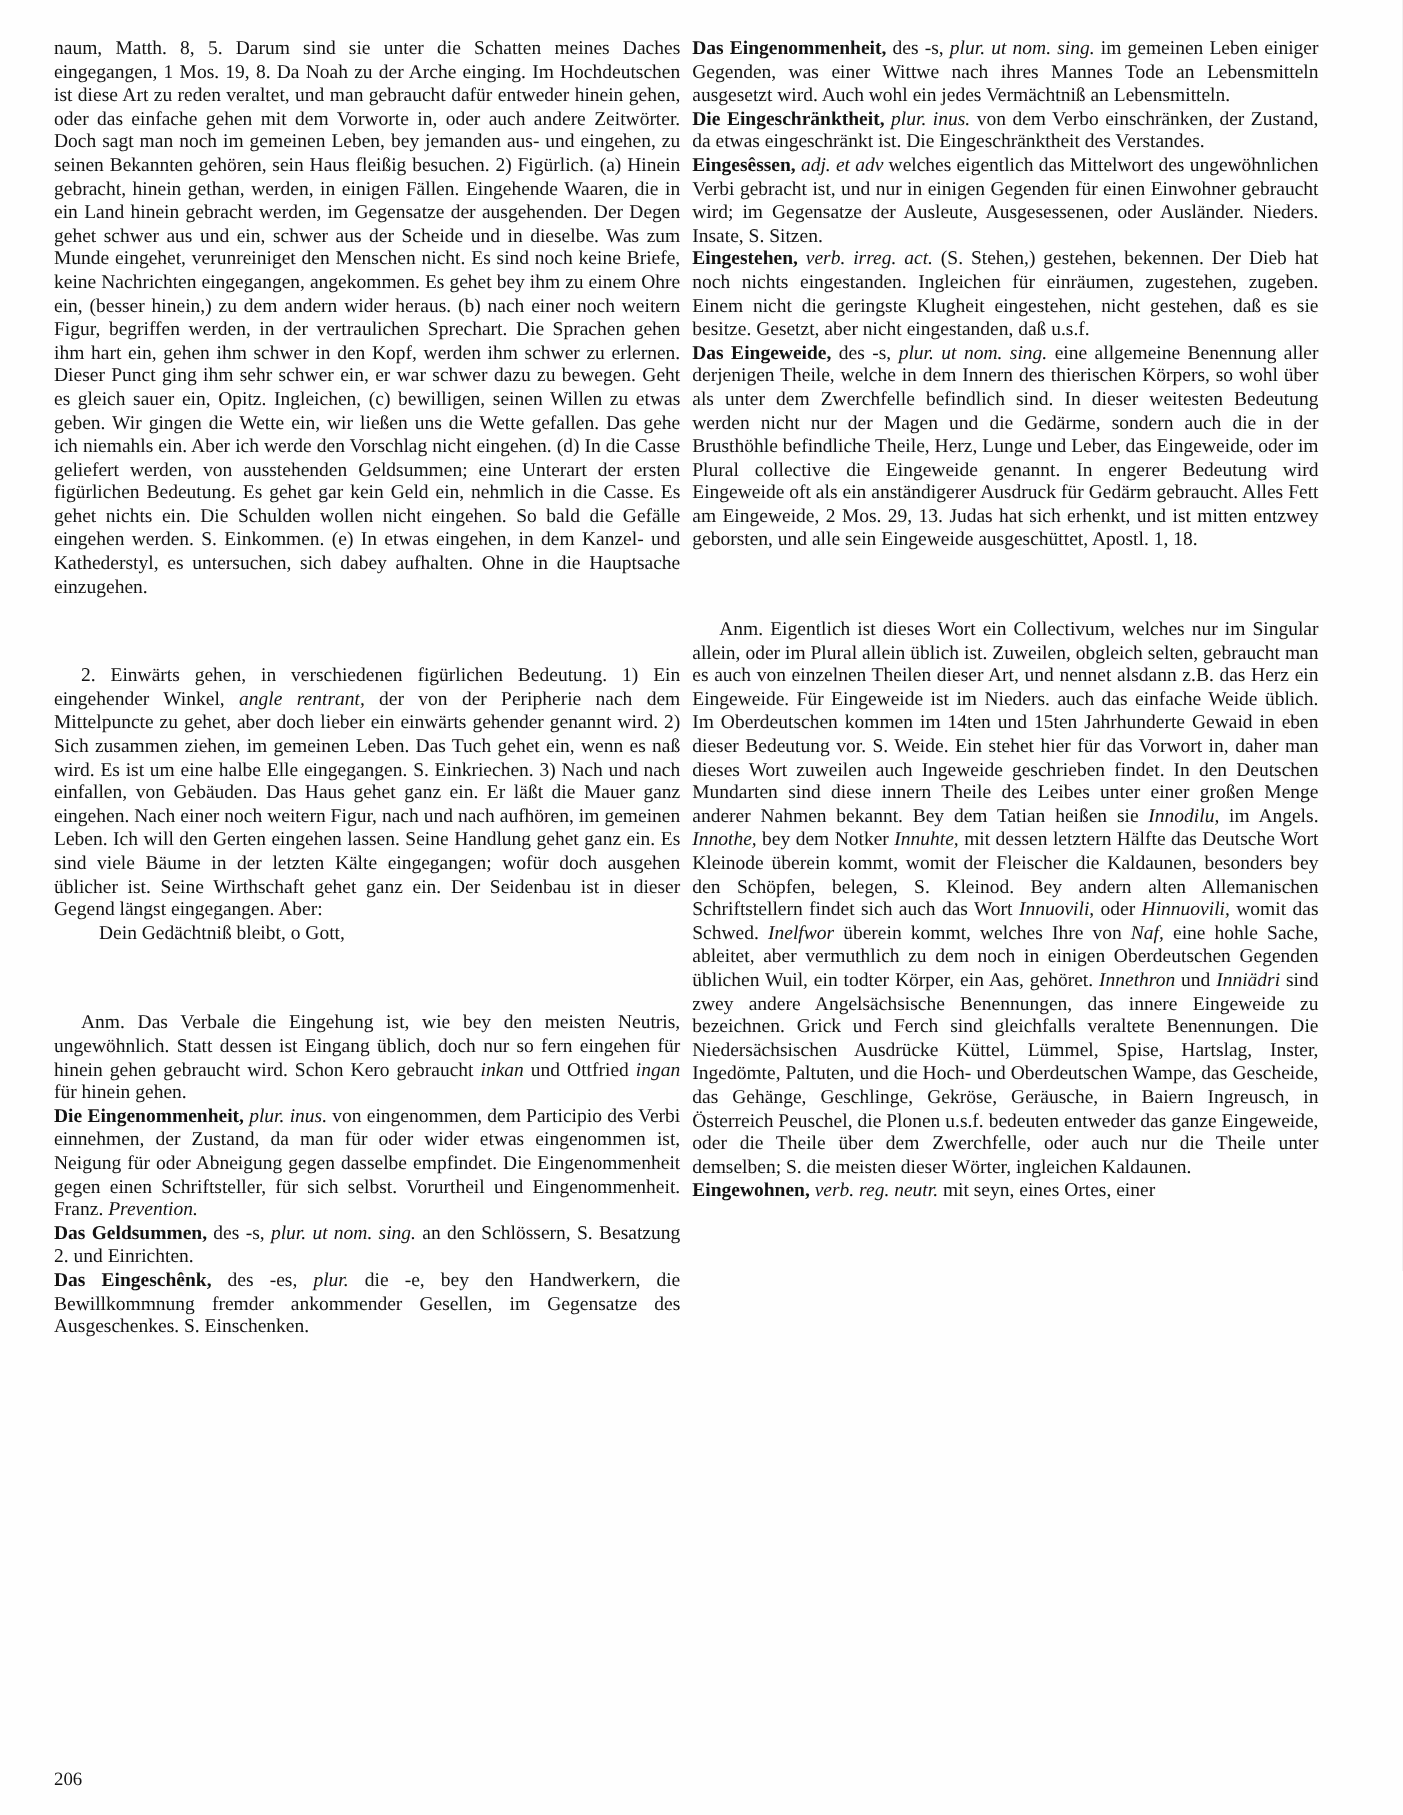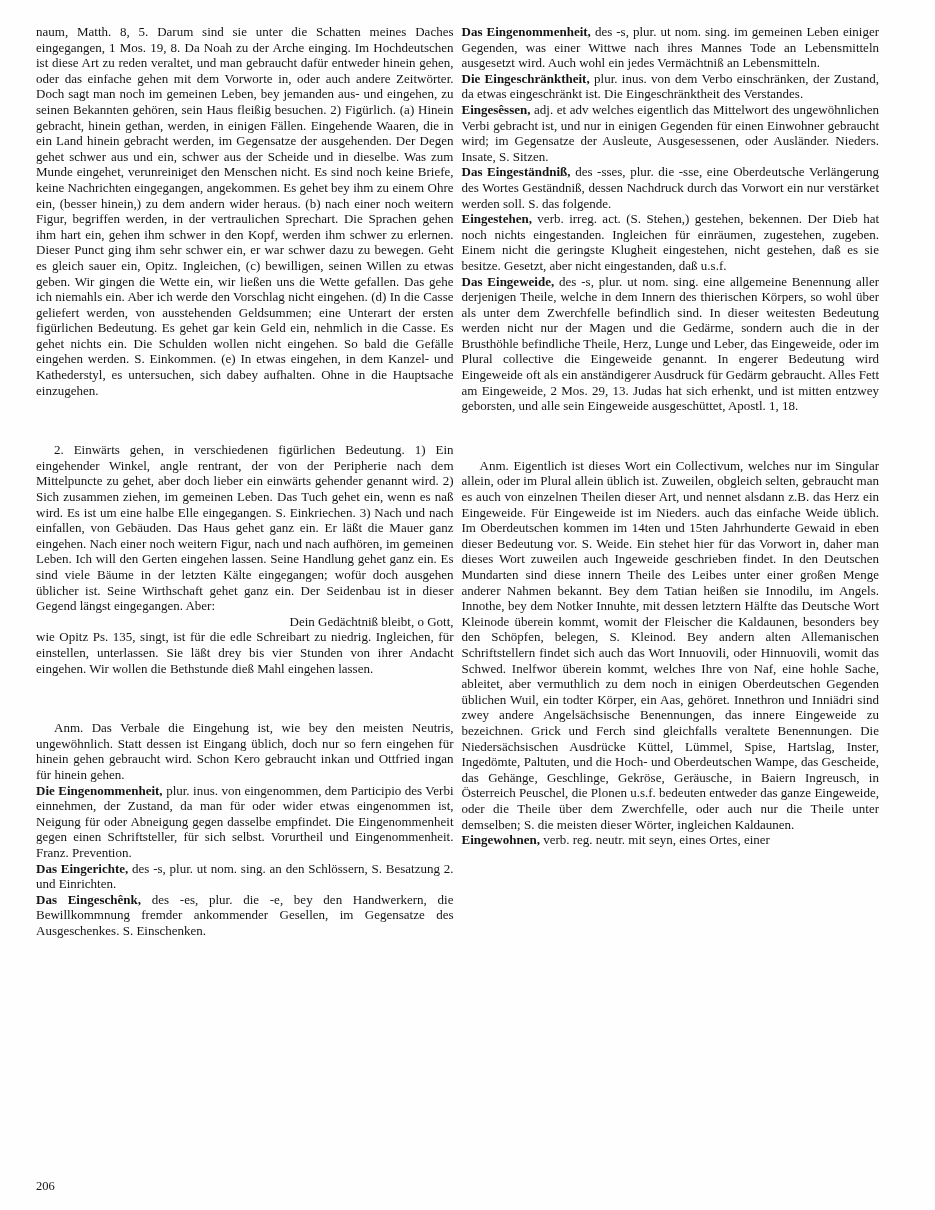--- a/index.html
+++ b/index.html
@@ -32,52 +32,50 @@
     margin: 0;
     text-indent: 0;
   }
   .para.indent {
     text-indent: 18px;
     margin-top: 44px;
   }
   .para.verse {
     text-indent: 0;
     padding-left: 30px;
-    text-align: right;
+    text-align: left;
   }
   .b { font-weight: bold; }
-  .i { }
+  .i { font-style: italic; }
   .page-number {
     position: absolute;
     left: 36px;
     bottom: 16px;
     font-size: 12.5px;
     margin-top: 44px;
   }
 </style>
 </head>
 <body>
 
 <div class="page">
   <div class="columns">
     <div class="column">
         <p class="para"><span>naum, Matth. 8, 5. Darum sind sie unter die Schatten meines Daches eingegangen, 1 Mos. 19, 8. Da Noah zu der Arche einging. Im Hochdeutschen ist diese Art zu reden veraltet, und man gebraucht dafür entweder hinein gehen, oder das einfache gehen mit dem Vorworte in, oder auch andere Zeitwörter. Doch sagt man noch im gemeinen Leben, bey jemanden aus- und eingehen, zu seinen Bekannten gehören, sein Haus fleißig besuchen. 2) Figürlich. (a) Hinein gebracht, hinein gethan, werden, in einigen Fällen. Eingehende Waaren, die in ein Land hinein gebracht werden, im Gegensatze der ausgehenden. Der Degen gehet schwer aus und ein, schwer aus der Scheide und in dieselbe. Was zum Munde eingehet, verunreiniget den Menschen nicht. Es sind noch keine Briefe, keine Nachrichten eingegangen, angekommen. Es gehet bey ihm zu einem Ohre ein, (besser hinein,) zu dem andern wider heraus. (b) nach einer noch weitern Figur, begriffen werden, in der vertraulichen Sprechart. Die Sprachen gehen ihm hart ein, gehen ihm schwer in den Kopf, werden ihm schwer zu erlernen. Dieser Punct ging ihm sehr schwer ein, er war schwer dazu zu bewegen. Geht es gleich sauer ein, Opitz. Ingleichen, (c) bewilligen, seinen Willen zu etwas geben. Wir gingen die Wette ein, wir ließen uns die Wette gefallen. Das gehe ich niemahls ein. Aber ich werde den Vorschlag nicht eingehen. (d) In die Casse geliefert werden, von ausstehenden Geldsummen; eine Unterart der ersten figürlichen Bedeutung. Es gehet gar kein Geld ein, nehmlich in die Casse. Es gehet nichts ein. Die Schulden wollen nicht eingehen. So bald die Gefälle eingehen werden. S. Einkommen. (e) In etwas eingehen, in dem Kanzel- und Kathederstyl, es untersuchen, sich dabey aufhalten. Ohne in die Hauptsache einzugehen.</span></p>
         <p class="para indent"><span>2. Einwärts gehen, in verschiedenen figürlichen Bedeutung. 1) Ein eingehender Winkel, </span><span class="i">angle rentrant,</span><span> der von der Peripherie nach dem Mittelpuncte zu gehet, aber doch lieber ein einwärts gehender genannt wird. 2) Sich zusammen ziehen, im gemeinen Leben. Das Tuch gehet ein, wenn es naß wird. Es ist um eine halbe Elle eingegangen. S. Einkriechen. 3) Nach und nach einfallen, von Gebäuden. Das Haus gehet ganz ein. Er läßt die Mauer ganz eingehen. Nach einer noch weitern Figur, nach und nach aufhören, im gemeinen Leben. Ich will den Gerten eingehen lassen. Seine Handlung gehet ganz ein. Es sind viele Bäume in der letzten Kälte eingegangen; wofür doch ausgehen üblicher ist. Seine Wirthschaft gehet ganz ein. Der Seidenbau ist in dieser Gegend längst eingegangen. Aber:</span></p>
         <p class="para verse"><span>Dein Gedächtniß bleibt, o Gott,</span></p>
-        <p class="para"><span>wie Opitz Ps. 135, singt, ist für die edle Schreibart zu niedrig. Ingleichen, für einstellen, unterlassen. Sie läßt drey bis vier Stunden von ihrer Andacht eingehen. Wir wollen die Bethstunde dieß Mahl eingehen lassen.</span></p>
         <p class="para indent"><span>Anm. Das Verbale die Eingehung ist, wie bey den meisten Neutris, ungewöhnlich. Statt dessen ist Eingang üblich, doch nur so fern eingehen für hinein gehen gebraucht wird. Schon Kero gebraucht </span><span class="i">inkan</span><span> und Ottfried </span><span class="i">ingan</span><span> für hinein gehen.</span></p>
         <p class="para"><span class="b">Die Eingenommenheit,</span><span> </span><span class="i">plur. inus.</span><span> von eingenommen, dem Participio des Verbi einnehmen, der Zustand, da man für oder wider etwas eingenommen ist, Neigung für oder Abneigung gegen dasselbe empfindet. Die Eingenommenheit gegen einen Schriftsteller, für sich selbst. Vorurtheil und Eingenommenheit. Franz. </span><span class="i">Prevention.</span></p>
-        <p class="para"><span class="b">Das Eingerichte,</span><span> des -s, </span><span class="i">plur. ut nom. sing.</span><span> an den Schlössern, S. Besatzung 2. und Einrichten.</span></p>
+        <p class="para"><span class="b">Das Geldsummen,</span><span> des -s, </span><span class="i">plur. ut nom. sing.</span><span> an den Schlössern, S. Besatzung 2. und Einrichten.</span></p>
         <p class="para"><span class="b">Das Eingeschênk,</span><span> des -es, </span><span class="i">plur.</span><span> die -e, bey den Handwerkern, die Bewillkommnung fremder ankommender Gesellen, im Gegensatze des Ausgeschenkes. S. Einschenken.</span></p>
       </div>
     <div class="column">
         <p class="para"><span class="b">Das Eingenommenheit,</span><span> des -s, </span><span class="i">plur. ut nom. sing.</span><span> im gemeinen Leben einiger Gegenden, was einer Wittwe nach ihres Mannes Tode an Lebensmitteln ausgesetzt wird. Auch wohl ein jedes Vermächtniß an Lebensmitteln.</span></p>
         <p class="para"><span class="b">Die Eingeschränktheit,</span><span> </span><span class="i">plur. inus.</span><span> von dem Verbo einschränken, der Zustand, da etwas eingeschränkt ist. Die Eingeschränktheit des Verstandes.</span></p>
         <p class="para"><span class="b">Eingesêssen,</span><span> </span><span class="i">adj. et adv</span><span> welches eigentlich das Mittelwort des ungewöhnlichen Verbi gebracht ist, und nur in einigen Gegenden für einen Einwohner gebraucht wird; im Gegensatze der Ausleute, Ausgesessenen, oder Ausländer. Nieders. Insate, S. Sitzen.</span></p>
-        <p class="para"><span class="b">Das Eingeständniß,</span><span> des -sses, </span><span class="i">plur.</span><span> die -sse, eine Oberdeutsche Verlängerung des Wortes Geständniß, dessen Nachdruck durch das Vorwort ein nur verstärket werden soll. S. das folgende.</span></p>
         <p class="para"><span class="b">Eingestehen,</span><span> </span><span class="i">verb. irreg. act.</span><span> (S. Stehen,) gestehen, bekennen. Der Dieb hat noch nichts eingestanden. Ingleichen für einräumen, zugestehen, zugeben. Einem nicht die geringste Klugheit eingestehen, nicht gestehen, daß es sie besitze. Gesetzt, aber nicht eingestanden, daß u.s.f.</span></p>
         <p class="para"><span class="b">Das Eingeweide,</span><span> des -s, </span><span class="i">plur. ut nom. sing.</span><span> eine allgemeine Benennung aller derjenigen Theile, welche in dem Innern des thierischen Körpers, so wohl über als unter dem Zwerchfelle befindlich sind. In dieser weitesten Bedeutung werden nicht nur der Magen und die Gedärme, sondern auch die in der Brusthöhle befindliche Theile, Herz, Lunge und Leber, das Eingeweide, oder im Plural collective die Eingeweide genannt. In engerer Bedeutung wird Eingeweide oft als ein anständigerer Ausdruck für Gedärm gebraucht. Alles Fett am Eingeweide, 2 Mos. 29, 13. Judas hat sich erhenkt, und ist mitten entzwey geborsten, und alle sein Eingeweide ausgeschüttet, Apostl. 1, 18.</span></p>
         <p class="para indent"><span>Anm. Eigentlich ist dieses Wort ein Collectivum, welches nur im Singular allein, oder im Plural allein üblich ist. Zuweilen, obgleich selten, gebraucht man es auch von einzelnen Theilen dieser Art, und nennet alsdann z.B. das Herz ein Eingeweide. Für Eingeweide ist im Nieders. auch das einfache Weide üblich. Im Oberdeutschen kommen im 14ten und 15ten Jahrhunderte Gewaid in eben dieser Bedeutung vor. S. Weide. Ein stehet hier für das Vorwort in, daher man dieses Wort zuweilen auch Ingeweide geschrieben findet. In den Deutschen Mundarten sind diese innern Theile des Leibes unter einer großen Menge anderer Nahmen bekannt. Bey dem Tatian heißen sie </span><span class="i">Innodilu,</span><span> im Angels. </span><span class="i">Innothe,</span><span> bey dem Notker </span><span class="i">Innuhte,</span><span> mit dessen letztern Hälfte das Deutsche Wort Kleinode überein kommt, womit der Fleischer die Kaldaunen, besonders bey den Schöpfen, belegen, S. Kleinod. Bey andern alten Allemanischen Schriftstellern findet sich auch das Wort </span><span class="i">Innuovili,</span><span> oder </span><span class="i">Hinnuovili,</span><span> womit das Schwed. </span><span class="i">Inelfwor</span><span> überein kommt, welches Ihre von </span><span class="i">Naf,</span><span> eine hohle Sache, ableitet, aber vermuthlich zu dem noch in einigen Oberdeutschen Gegenden üblichen Wuil, ein todter Körper, ein Aas, gehöret. </span><span class="i">Innethron</span><span> und </span><span class="i">Inniädri</span><span> sind zwey andere Angelsächsische Benennungen, das innere Eingeweide zu bezeichnen. Grick und Ferch sind gleichfalls veraltete Benennungen. Die Niedersächsischen Ausdrücke Küttel, Lümmel, Spise, Hartslag, Inster, Ingedömte, Paltuten, und die Hoch- und Oberdeutschen Wampe, das Gescheide, das Gehänge, Geschlinge, Gekröse, Geräusche, in Baiern Ingreusch, in Österreich Peuschel, die Plonen u.s.f. bedeuten entweder das ganze Eingeweide, oder die Theile über dem Zwerchfelle, oder auch nur die Theile unter demselben; S. die meisten dieser Wörter, ingleichen Kaldaunen.</span></p>
         <p class="para"><span class="b">Eingewohnen,</span><span> </span><span class="i">verb. reg. neutr.</span><span> mit seyn, eines Ortes, einer</span></p>
       </div>
   </div>
   <div class="page-number">206</div>
 </div>
 
 </body></html>

